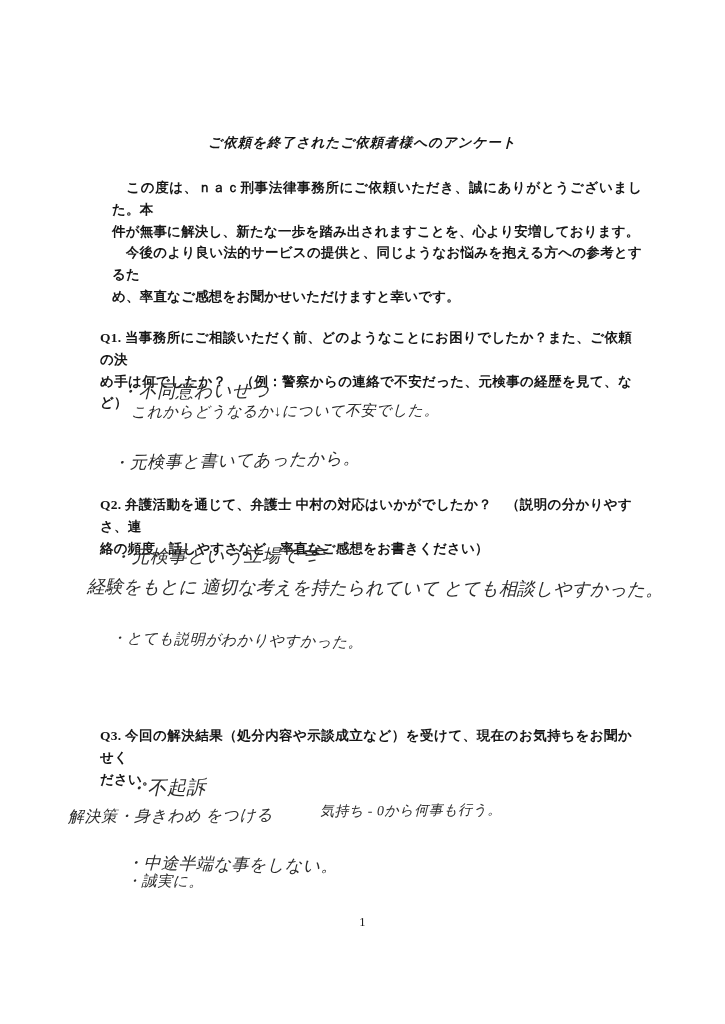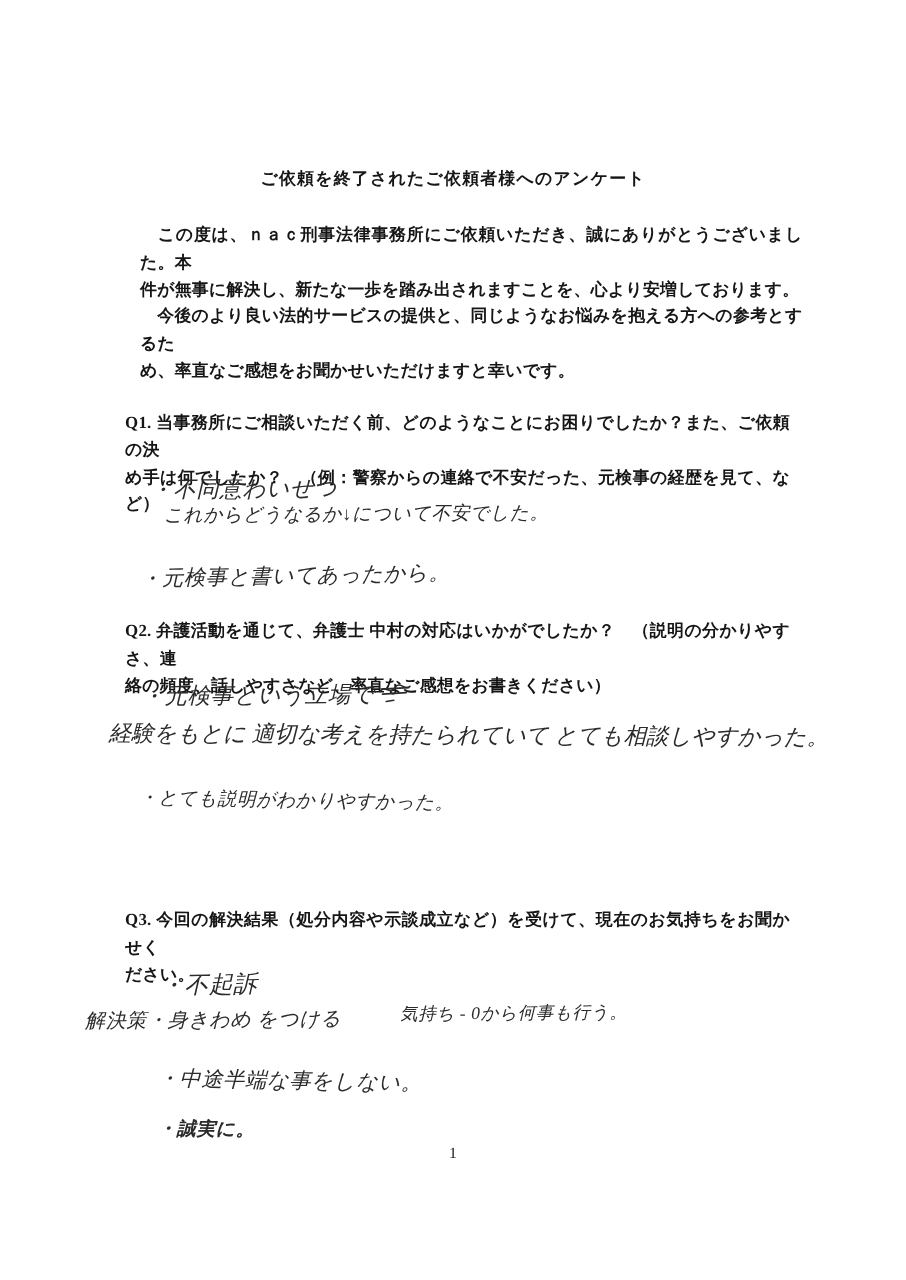--- a/index.html
+++ b/index.html
@@ -20,20 +20,21 @@
     color:#161616;
     white-space:pre-line;
     position:absolute;
     letter-spacing:0.2px;
   }
   .title{
     top:132px;left:0;width:725px;
     text-align:center;
     font-size:13.5px;
     letter-spacing:1px;
+    font-style:italic;
   }
   .intro{top:177px;left:100px;width:530px;text-align:justify;margin-left:12px;}
   .notes{top:260px;left:126px;width:520px;}
   .q{left:100px;width:532px;text-align:justify;}
   .q1{top:327px;}
   .q2{top:494px;}
   .q3{top:725px;}
   .pageno{
     top:912px;left:0;width:725px;text-align:center;
     font-weight:400;font-size:12.5px;
@@ -51,21 +52,21 @@
   .hw-q1a{left:120px;top:379px;font-size:18px;transform:rotate(-0.6deg);}
   .hw-q1b{left:131px;top:402px;font-size:15px;transform:rotate(-0.4deg);}
   .hw-q1c{left:112px;top:449px;font-size:17px;transform:rotate(-1.2deg);}
   .hw-q2a{left:113px;top:544px;font-size:18px;transform:rotate(-0.5deg);}
   .hw-q2b{left:87px;top:576px;font-size:18px;letter-spacing:0px;transform:rotate(0.3deg);}
   .hw-q2c{left:111px;top:631px;font-size:15px;transform:rotate(1deg);}
   .hw-q3a{left:128px;top:775px;font-size:19px;transform:rotate(-1deg);}
   .hw-q3b{left:68px;top:806px;font-size:16px;transform:rotate(-0.5deg);}
   .hw-q3c{left:320px;top:802px;font-size:14px;transform:rotate(-0.5deg);}
   .hw-q3d{left:126px;top:853px;font-size:17px;transform:rotate(1deg);}
-  .hw-q3e{left:126px;top:894px;font-size:15px;transform:rotate(0.5deg);font-weight:bold;}
+  .hw-q3e{left:126px;top:872px;font-size:15px;transform:rotate(0.5deg);}
   .scribble{
     display:inline-block;
     vertical-align:-2px;
     margin-left:2px;
   }
 </style>
 </head>
 <body>
 
 <div class="page">

